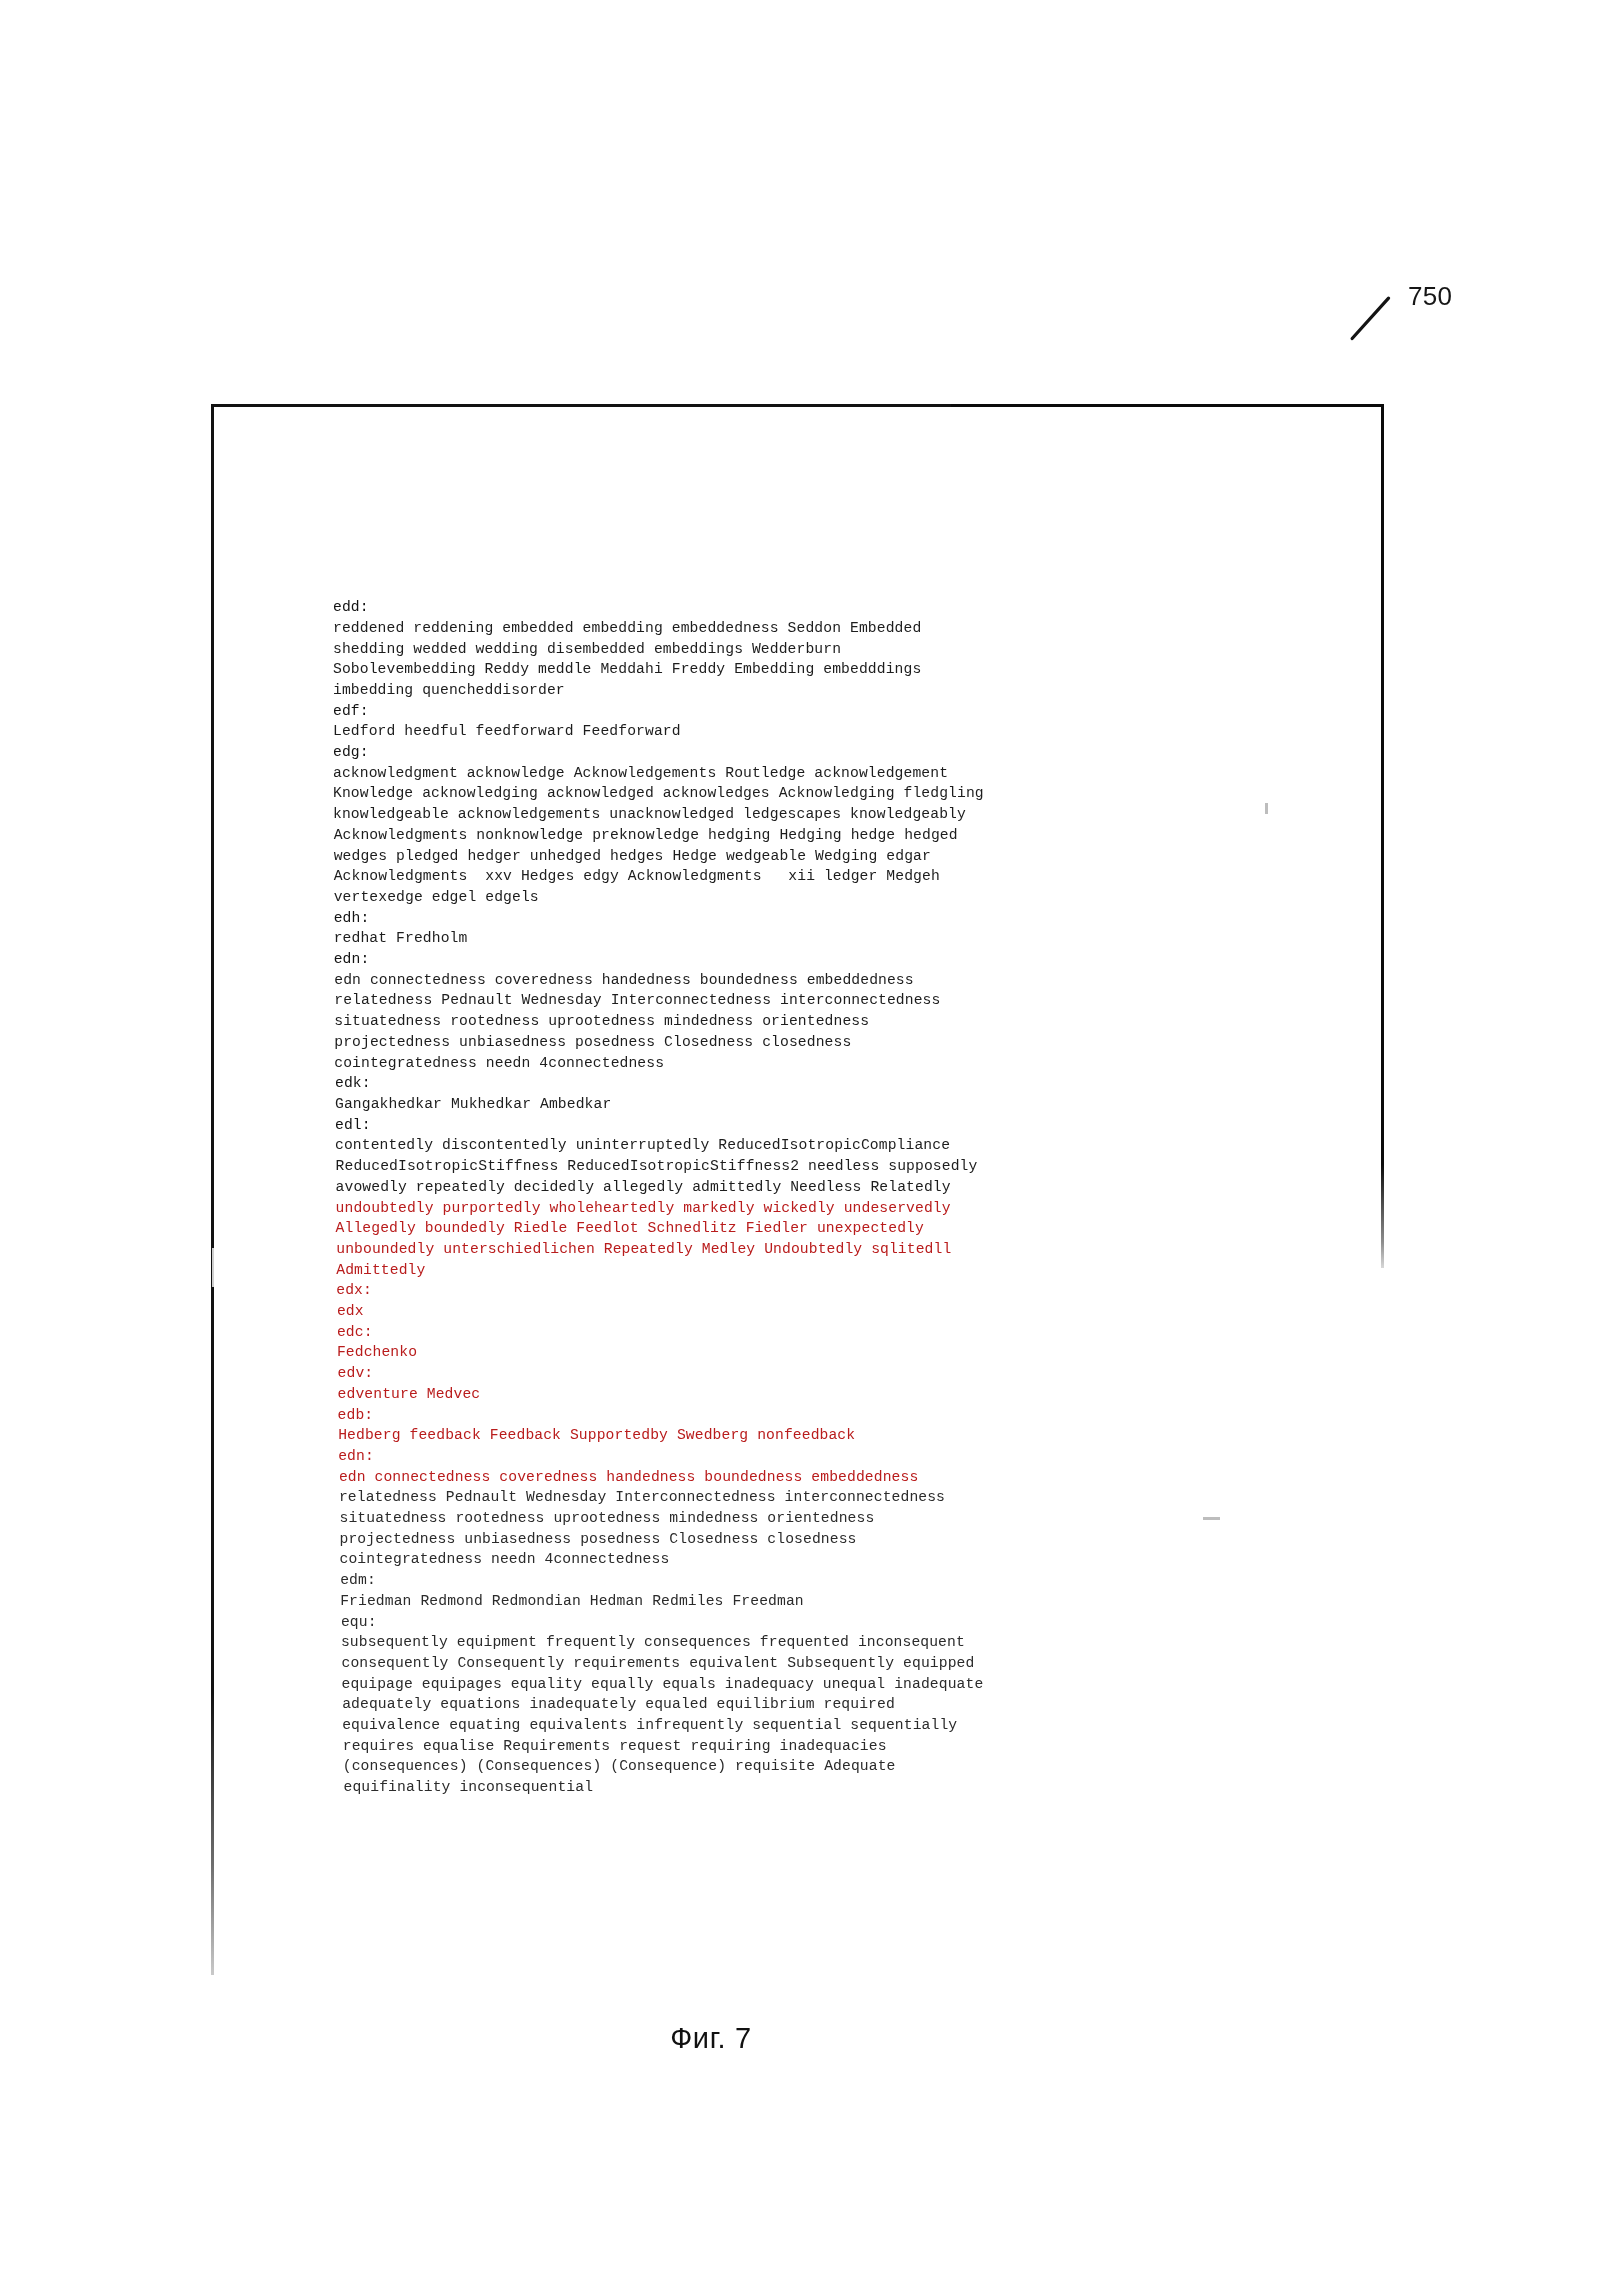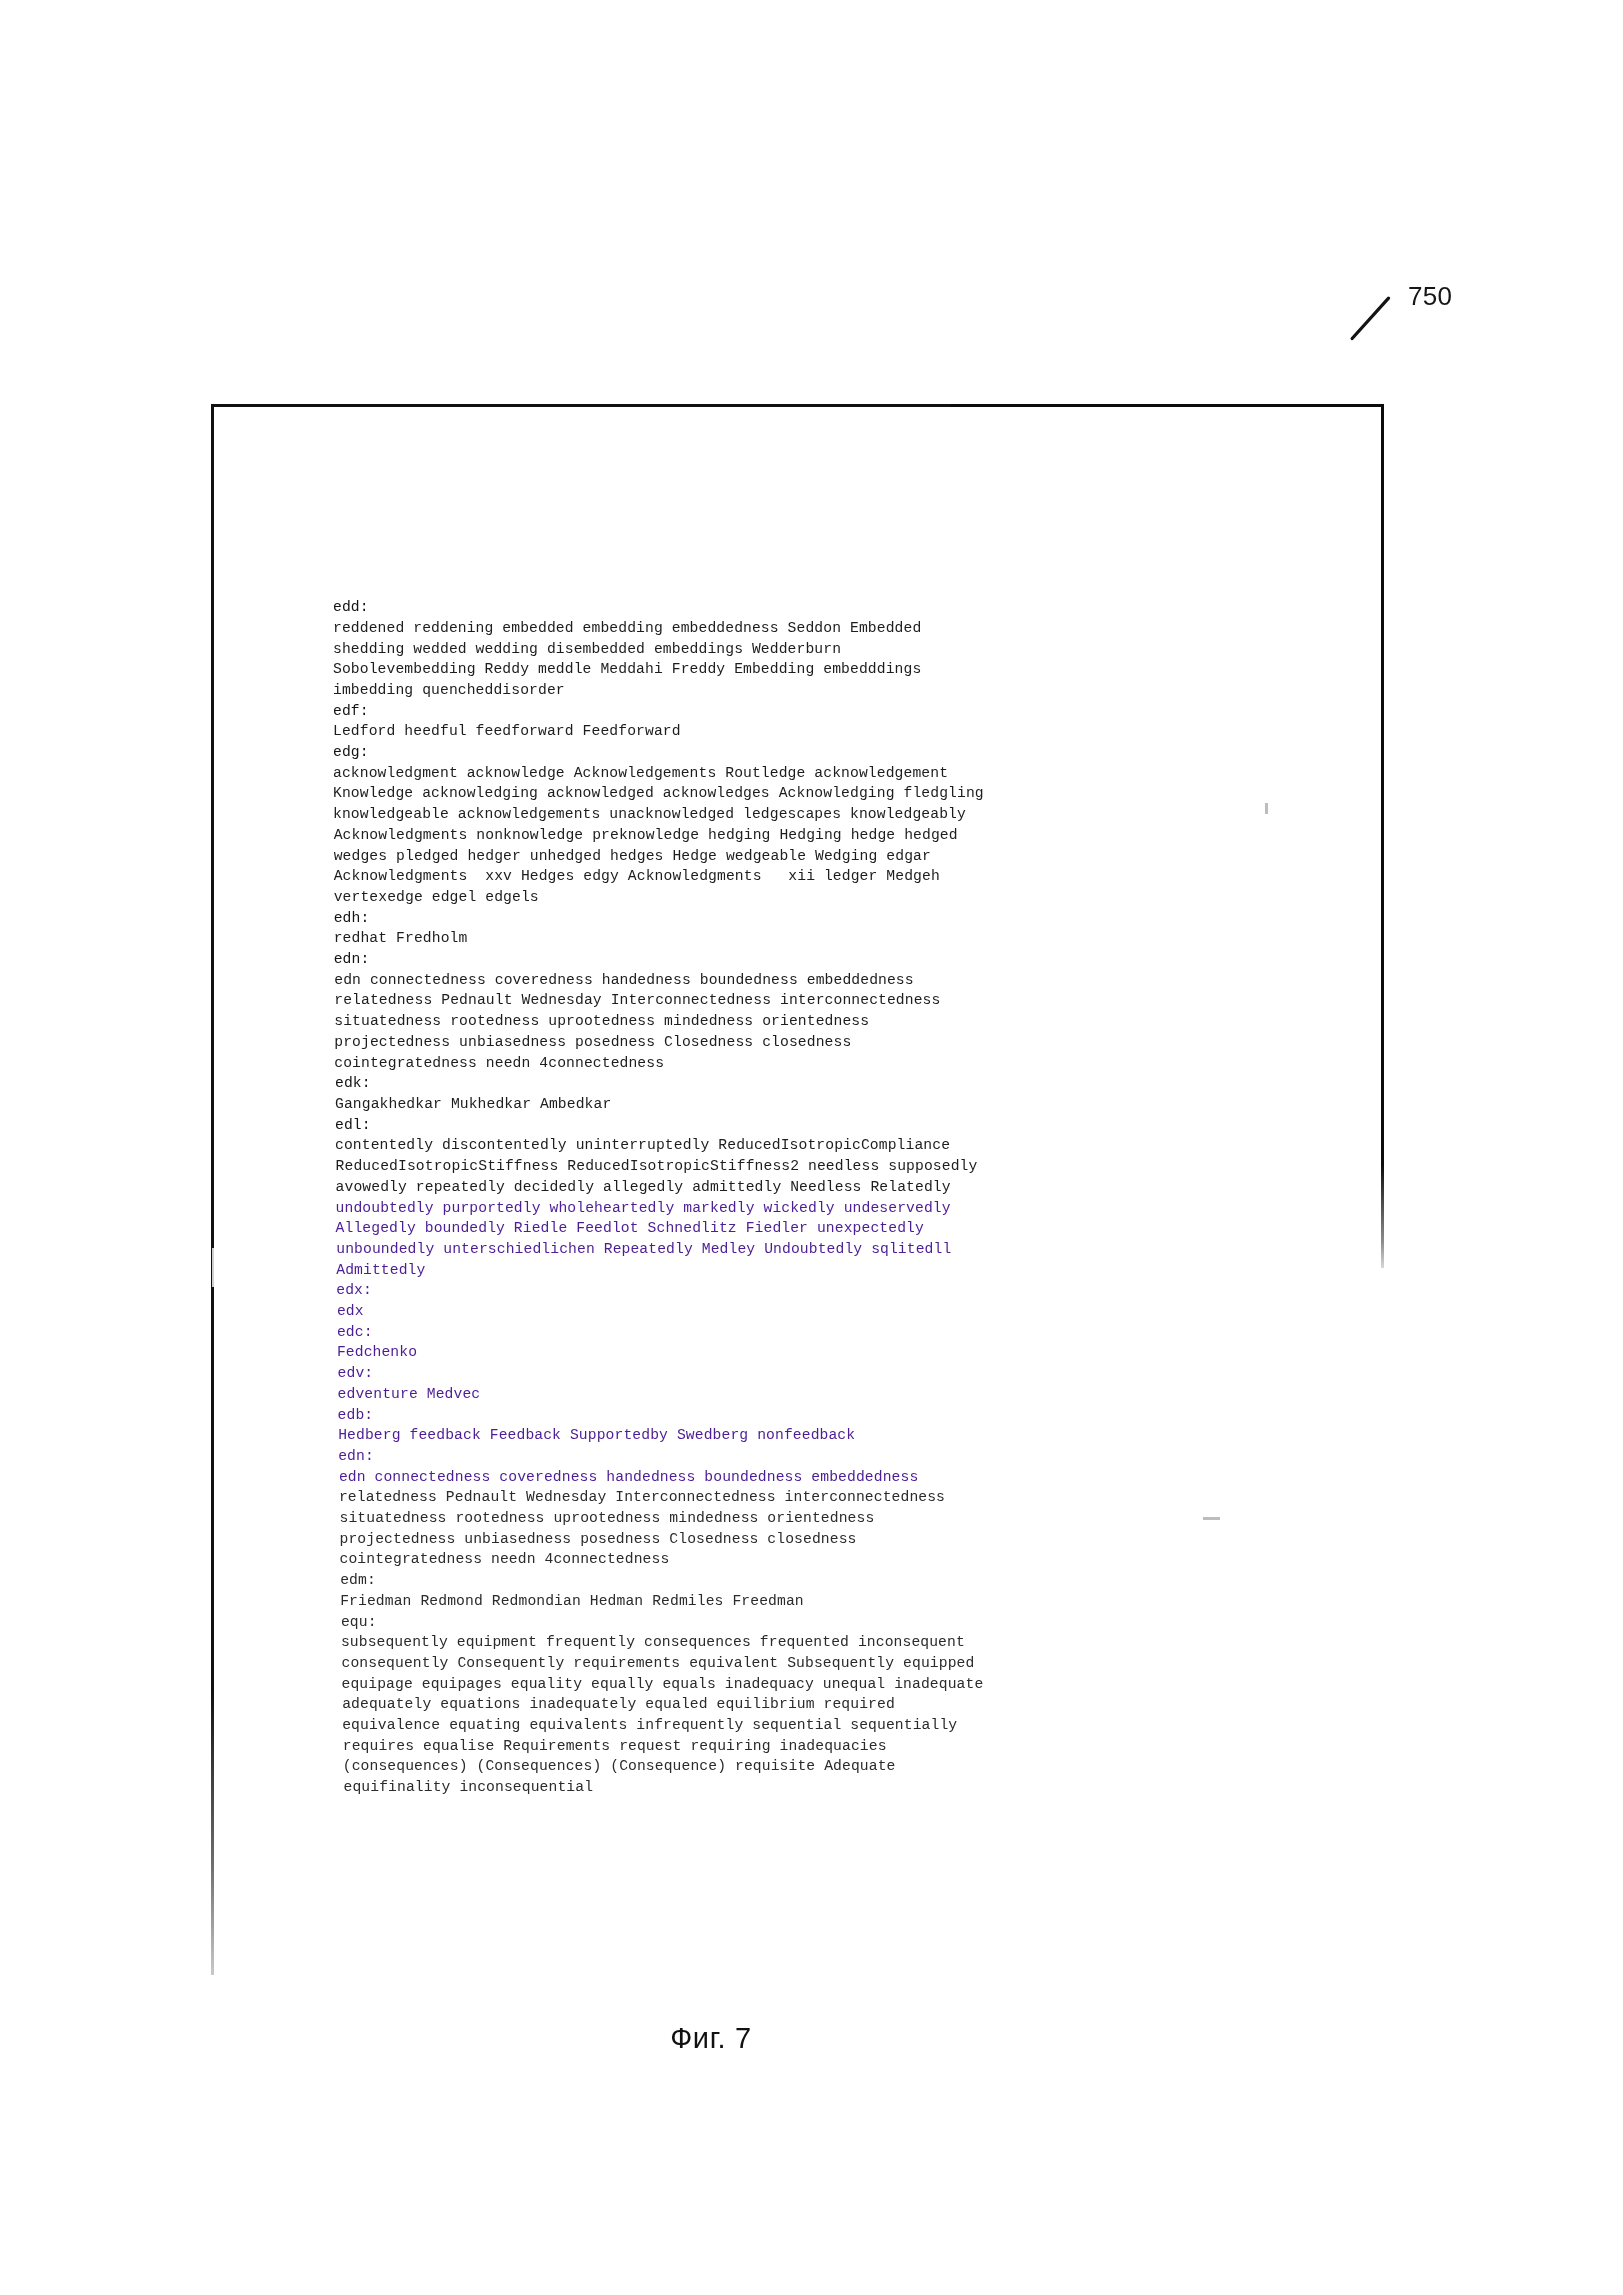--- a/index.html
+++ b/index.html
@@ -99,21 +99,21 @@
     line-height: 20.7px;
     color: #1d1d1d;
     white-space: pre-wrap;
     letter-spacing: 0.1px;
   }
   .listing .ln {
     display: block;
     white-space: pre;
   }
   
-  .listing .ln:nth-child(n+30) { color: #4c1d95; }
+  .listing .ln:nth-child(n+30) { color: #b91c1c; }
   .listing .ln:nth-child(n+44) { color: #2b2b2b; }
   .listing .hdr { color: #131313; }
 
   
   .fig-caption {
     position: absolute;
     left: 0px;
     top: 1990px;
     width: 1422px;
     text-align: center;

